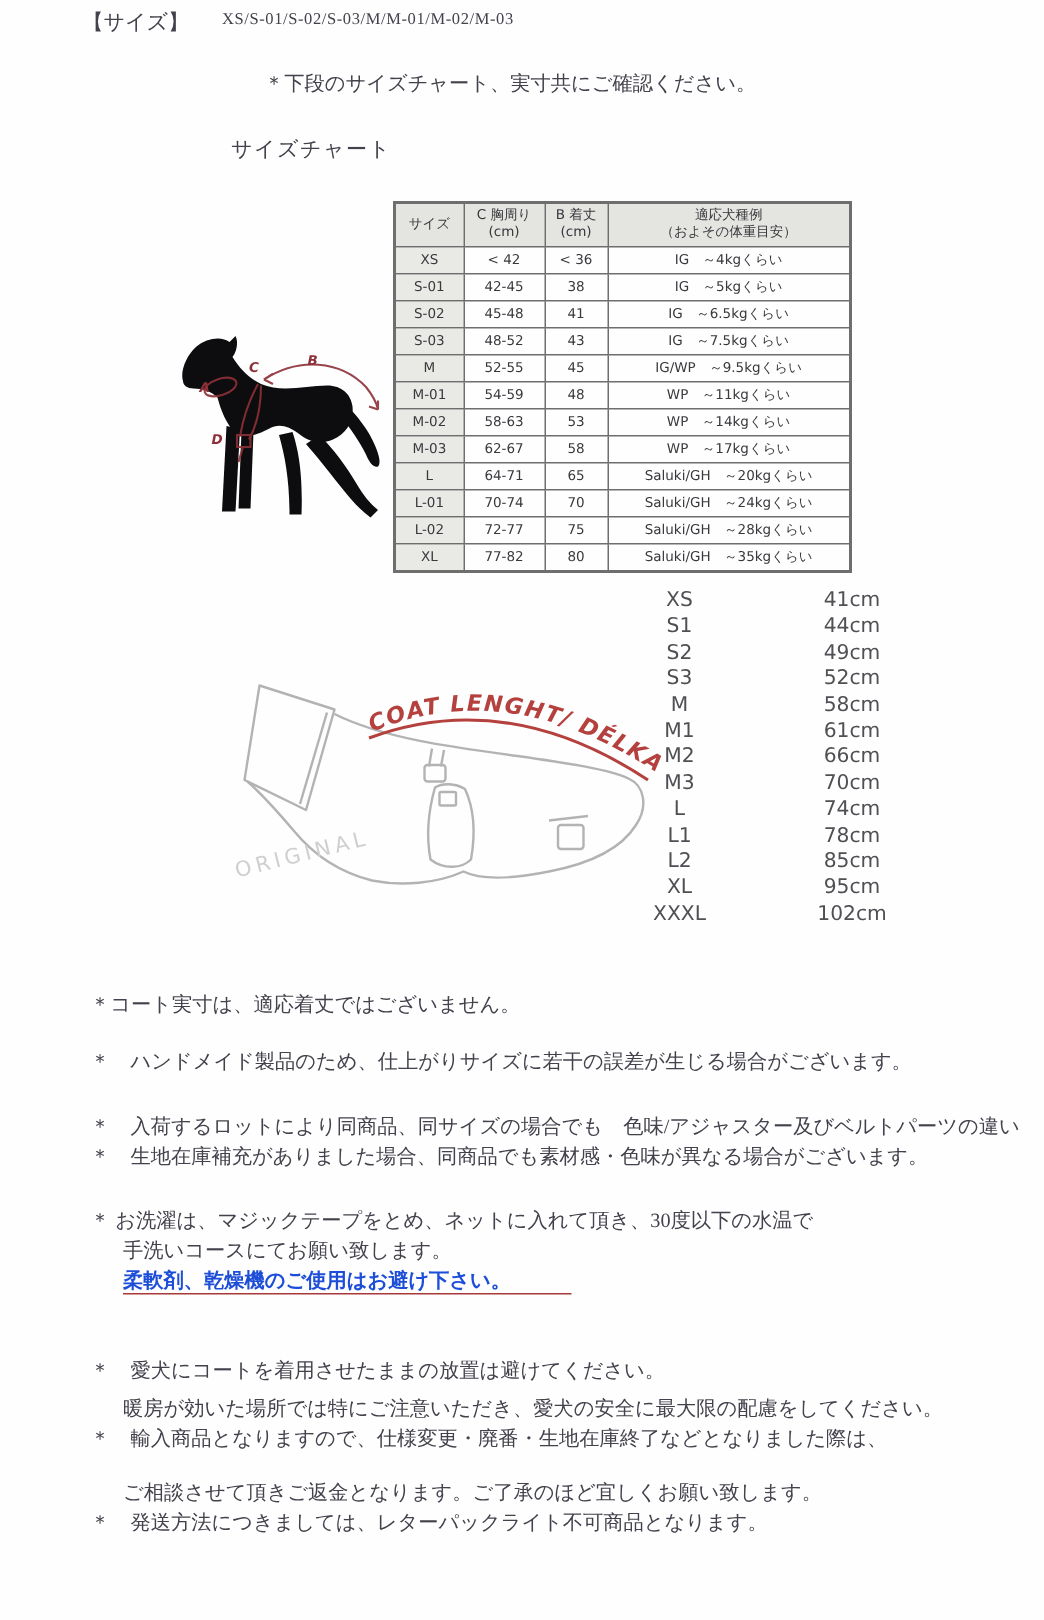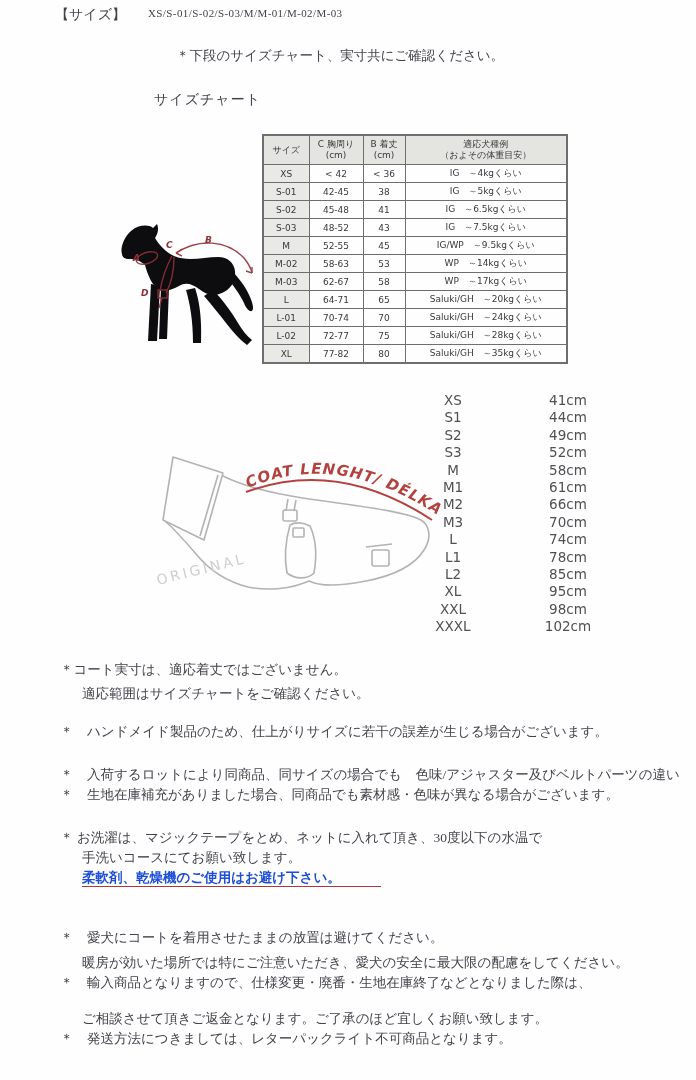--- a/index.html
+++ b/index.html
@@ -138,20 +138,26 @@
         <td class="szcol">S-03</td>
         <td>48-52</td>
         <td>43</td>
         <td>IG　～7.5kgくらい</td>
       </tr>
   <tr>
         <td class="szcol">M</td>
         <td>52-55</td>
         <td>45</td>
         <td>IG/WP　～9.5kgくらい</td>
+      </tr>
+  <tr>
+        <td class="szcol">M-01</td>
+        <td>54-59</td>
+        <td>48</td>
+        <td>WP　～11kgくらい</td>
       </tr>
   <tr>
         <td class="szcol">M-02</td>
         <td>58-63</td>
         <td>53</td>
         <td>WP　～14kgくらい</td>
       </tr>
   <tr>
         <td class="szcol">M-03</td>
         <td>62-67</td>
@@ -250,32 +256,27 @@
     </div>
   <div class="len-row">
       <span class="len-size">L2</span>
       <span class="len-val">85cm</span>
     </div>
   <div class="len-row">
       <span class="len-size">XL</span>
       <span class="len-val">95cm</span>
     </div>
   <div class="len-row">
-      <span class="len-size">XXL</span>
-      <span class="len-val">98cm</span>
-    </div>
-  <div class="len-row">
       <span class="len-size">XXXL</span>
       <span class="len-val">102cm</span>
     </div>
 </div>
 
 <div class="abs notes">
   <div class="note-line">＊コート実寸は、適応着丈ではございません。</div>
-  <div class="note-line cont" style="margin-top:4px">適応範囲はサイズチャートをご確認ください。</div>
   <div class="note-line" style="margin-top:18px">＊　ハンドメイド製品のため、仕上がりサイズに若干の誤差が生じる場合がございます。</div>
   <div class="note-line" style="margin-top:23px">＊　入荷するロットにより同商品、同サイズの場合でも　色味/アジャスター及びベルトパーツの違い</div>
   <div class="note-line">＊　生地在庫補充がありました場合、同商品でも素材感・色味が異なる場合がございます。</div>
   <div class="note-line" style="margin-top:23px">＊ お洗濯は、マジックテープをとめ、ネットに入れて頂き、30度以下の水温で</div>
   <div class="note-line cont">手洗いコースにてお願い致します。</div>
   <div class="note-line red"><span>柔軟剤、乾燥機のご使用はお避け下さい。</span></div>
   <div class="note-line" style="margin-top:40px">＊　愛犬にコートを着用させたままの放置は避けてください。</div>
   <div class="note-line cont" style="margin-top:5px">暖房が効いた場所では特にご注意いただき、愛犬の安全に最大限の配慮をしてください。</div>
   <div class="note-line" style="">＊　輸入商品となりますので、仕様変更・廃番・生地在庫終了などとなりました際は、</div>
   <div class="note-line cont" style="margin-top:16px">ご相談させて頂きご返金となります。ご了承のほど宜しくお願い致します。</div>

